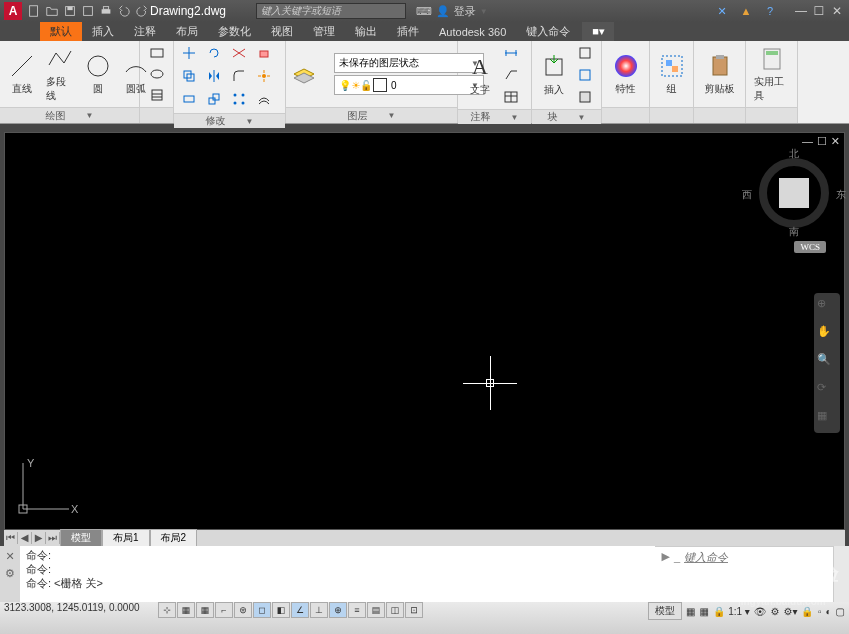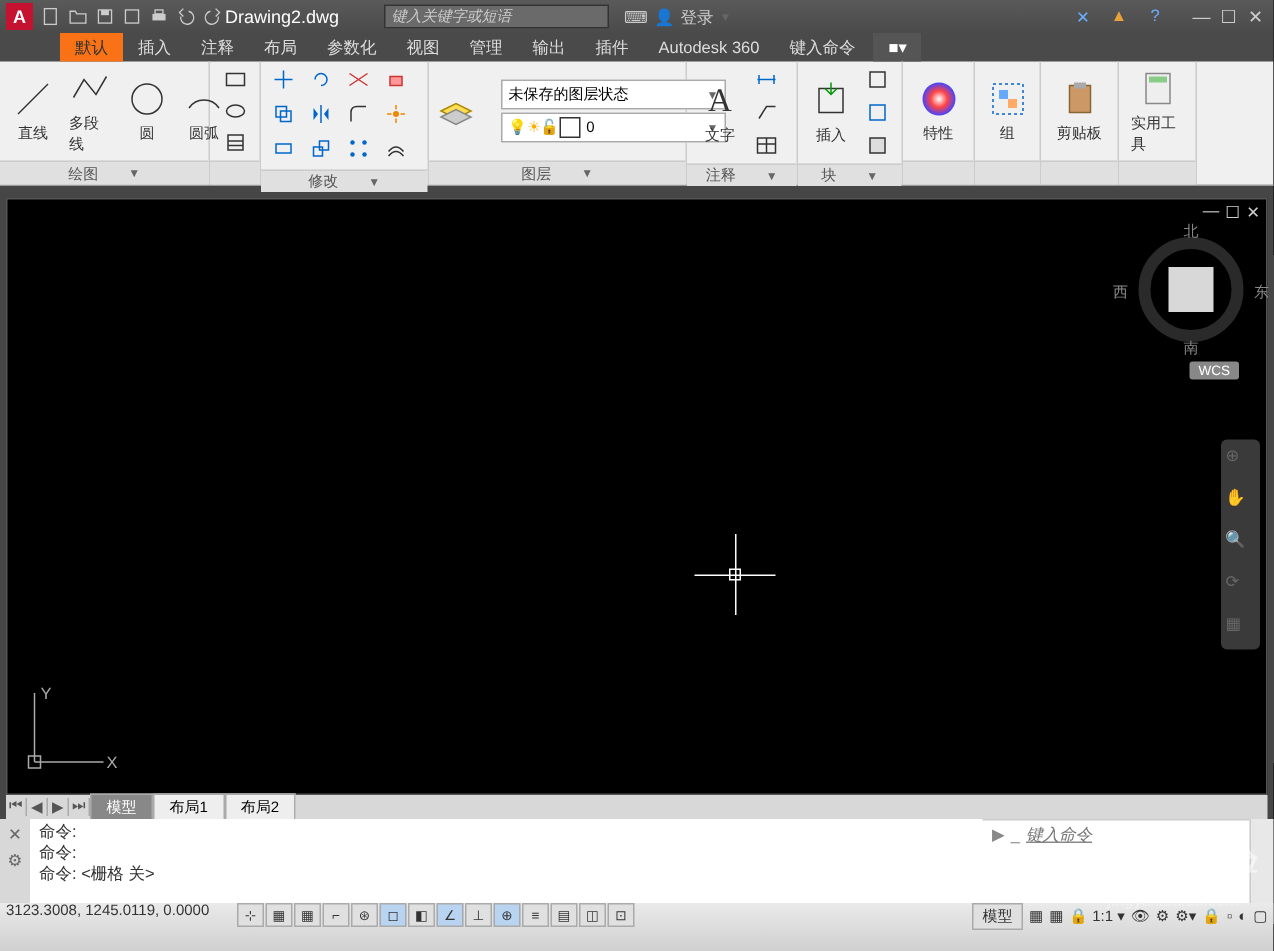--- a/index.html
+++ b/index.html
@@ -53,21 +53,21 @@
 .ucs svg { overflow: visible; }
 
 
 .viewcube { position: absolute; top: 20px; right: 10px; width: 80px; height: 80px; color: #888; font-size: 10px; }
 .viewcube .ring { position: absolute; width: 70px; height: 70px; border: 8px solid #2a2a2a; border-radius: 50%; left: 5px; top: 5px; }
 .viewcube .face { position: absolute; width: 30px; height: 30px; background: #d8d8d8; left: 25px; top: 25px; display: flex; align-items: center; justify-content: center; color: #555; font-size: 9px; }
 .viewcube .n { position: absolute; top: -6px; left: 35px; }
 .viewcube .s { position: absolute; bottom: -6px; left: 35px; }
 .viewcube .e { position: absolute; right: -12px; top: 35px; }
 .viewcube .w { position: absolute; left: -12px; top: 35px; }
-.wcs-badge { position: absolute; top: 108px; right: 18px; background: #888; color: #fff; font-size: 9px; padding: 1px 6px; border-radius: 2px; }
+.wcs-badge { position: absolute; top: 108px; right: 18px; background: #888; color: #fff; font-size: 9px; padding: 1px 6px; border-radius: 2px; font-family: Liberation Serif, serif; }
 .navbar-right { position: absolute; right: 4px; top: 160px; width: 26px; background: #3a3a3a; border-radius: 4px; padding: 4px 0; display: flex; flex-direction: column; gap: 8px; align-items: center; }
 .navbar-right div { width: 20px; height: 20px; color: #666; }
 
 
 .layout-tabs { position: absolute; bottom: 88px; left: 4px; right: 4px; height: 16px; background: #d8d8d8; display: flex; align-items: center; font-size: 10px; }
 .layout-nav { display: flex; }
 .layout-nav span { width: 14px; text-align: center; color: #555; cursor: pointer; border-right: 1px solid #aaa; }
 .layout-tab { padding: 1px 10px; background: #eee; border: 1px solid #aaa; cursor: pointer; }
 .layout-tab.active { background: #888; color: #fff; }
 

